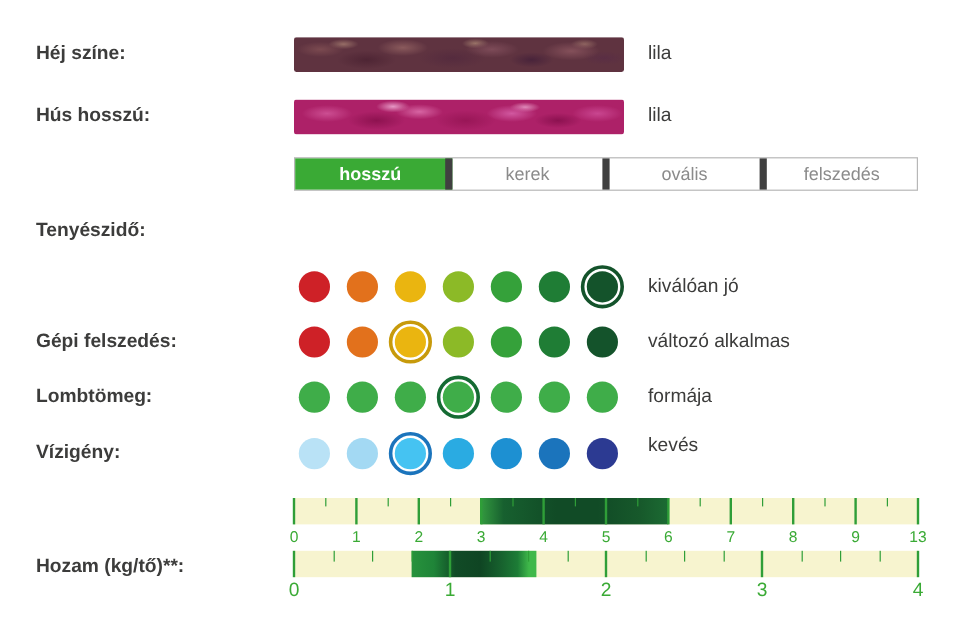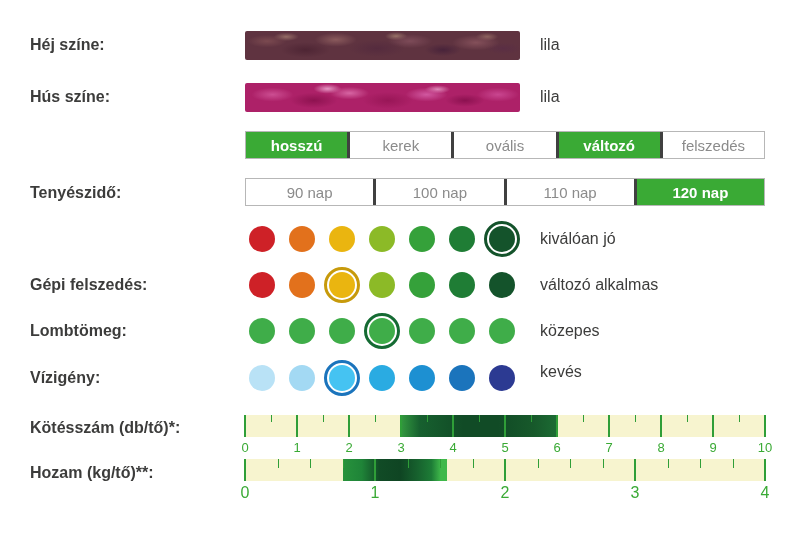--- a/index.html
+++ b/index.html
@@ -35,21 +35,21 @@
       radial-gradient(28px 9px at 80% 60%, #8c1150 0%, transparent 70%),
       radial-gradient(30px 10px at 92% 40%, #c94690 0%, transparent 70%),
       radial-gradient(20px 7px at 30% 20%, #e697c4 0%, transparent 70%),
       radial-gradient(18px 6px at 70% 22%, #e08cbb 0%, transparent 70%);
   }
 
   
   .segbar{position:absolute;left:245px;width:520px;height:28px;border:1px solid #b7b7b7;
           background:#fff;display:flex}
   .seg{flex:1;display:flex;align-items:center;justify-content:center;font-size:15px;
-       color:#8b8b8b;border-right:3px solid #404040;white-space:nowrap}
+       color:#8b8b8b;border-right:6px solid #404040;white-space:nowrap}
   .seg:last-child{border-right:none}
   .seg.on{background:#3aaa35;color:#fff;font-weight:700}
 
   
   .dots{position:absolute;left:242px;display:flex}
   .dot-slot{position:relative;width:40px;height:40px;display:flex;align-items:center;justify-content:center}
   .dot{width:26px;height:26px;border-radius:50%}
   .ring{position:absolute;left:2px;top:2px;width:36px;height:36px;border:3px solid #000;
         border-radius:50%;background:transparent}
 
@@ -67,39 +67,32 @@
 </style>
 </head>
 <body>
 
 <div class="page">
 
   <div class="lbl" style="top:36px">Héj színe:</div>
   <div class="swatch swatch-skin" style="top: 31px; background-color: rgb(95, 51, 64);"></div>
   <div class="val" style="top:36px">lila</div>
 
-  <div class="lbl" style="top:88px">Hús színe:</div>
+  <div class="lbl" style="top:88px">Hús hosszú:</div>
   <div class="swatch swatch-flesh" style="top: 83px; background-color: rgb(173, 33, 104);"></div>
   <div class="val" style="top:88px">lila</div>
 
   <div class="segbar" style="top:131px">
       <div class="seg on">hosszú</div>
       <div class="seg">kerek</div>
       <div class="seg">ovális</div>
-      <div class="seg on">változó</div>
       <div class="seg">felszedés</div>
     </div>
 
   <div class="lbl" style="top:184px">Tenyészidő:</div>
-  <div class="segbar" style="top:178px">
-      <div class="seg">90 nap</div>
-      <div class="seg">100 nap</div>
-      <div class="seg">110 nap</div>
-      <div class="seg on">120 nap</div>
-    </div>
 
   <div class="dots" style="top:219px">
       <div class="dot-slot">
         <div class="dot" style="background: rgb(206, 33, 39);"></div>
       </div>
       <div class="dot-slot">
         <div class="dot" style="background: rgb(226, 113, 28);"></div>
       </div>
       <div class="dot-slot">
         <div class="dot" style="background: rgb(234, 181, 16);"></div>
@@ -165,21 +158,21 @@
       <div class="dot-slot">
         <div class="dot" style="background: rgb(63, 173, 73);"></div>
       </div>
       <div class="dot-slot">
         <div class="dot" style="background: rgb(63, 173, 73);"></div>
       </div>
       <div class="dot-slot">
         <div class="dot" style="background: rgb(63, 173, 73);"></div>
       </div>
     </div>
-  <div class="val" style="top:322px">közepes</div>
+  <div class="val" style="top:322px">formája</div>
 
   <div class="lbl" style="top:369px">Vízigény:</div>
   <div class="dots" style="top:358px">
       <div class="dot-slot">
         <div class="dot" style="background: rgb(185, 226, 246);"></div>
       </div>
       <div class="dot-slot">
         <div class="dot" style="background: rgb(163, 217, 243);"></div>
       </div>
       <div class="dot-slot">
@@ -194,21 +187,20 @@
       </div>
       <div class="dot-slot">
         <div class="dot" style="background: rgb(27, 116, 188);"></div>
       </div>
       <div class="dot-slot">
         <div class="dot" style="background: rgb(44, 58, 146);"></div>
       </div>
     </div>
   <div class="val" style="top:363px">kevés</div>
 
-  <div class="lbl" style="top:419px">Kötésszám (db/tő)*:</div>
   <div class="scale" style="top:415px">
       <div class="range" style="left: 156px; width: 156px; background: linear-gradient(90deg, rgb(51, 153, 63) 0%, rgb(23, 96, 47) 12%, rgb(17, 75, 38) 40%, rgb(17, 75, 38) 62%, rgb(23, 89, 43) 85%, rgb(28, 107, 51) 100%);"></div>
       <div class="tick major" style="left: 0px;"></div>
       <div class="tick minor" style="left: 26px;"></div>
       <div class="tick major" style="left: 52px;"></div>
       <div class="tick minor" style="left: 78px;"></div>
       <div class="tick major" style="left: 104px;"></div>
       <div class="tick minor" style="left: 130px;"></div>
       <div class="tick major" style="left: 156px;"></div>
       <div class="tick minor" style="left: 182px;"></div>
@@ -230,21 +222,21 @@
       <span style="left: 0px;">0</span>
       <span style="left: 52px;">1</span>
       <span style="left: 104px;">2</span>
       <span style="left: 156px;">3</span>
       <span style="left: 208px;">4</span>
       <span style="left: 260px;">5</span>
       <span style="left: 312px;">6</span>
       <span style="left: 364px;">7</span>
       <span style="left: 416px;">8</span>
       <span style="left: 468px;">9</span>
-      <span style="left: 520px;">10</span>
+      <span style="left: 520px;">13</span>
     </div>
 
   <div class="lbl" style="top:464px">Hozam (kg/tő)**:</div>
   <div class="scale scale-yield" style="top:459px">
       <div class="range" style="left: 97.5px; width: 104px; background: linear-gradient(90deg, rgb(39, 146, 60) 0%, rgb(31, 132, 56) 18%, rgb(17, 75, 38) 35%, rgb(15, 69, 35) 55%, rgb(23, 98, 46) 72%, rgb(29, 124, 54) 85%, rgb(63, 184, 74) 94%, rgb(63, 184, 74) 100%);"></div>
       <div class="tick major" style="left: 0px;"></div>
       <div class="tick minor" style="left: 32.5px;"></div>
       <div class="tick minor" style="left: 65px;"></div>
       <div class="tick minor" style="left: 97.5px;"></div>
       <div class="tick major" style="left: 130px;"></div>

